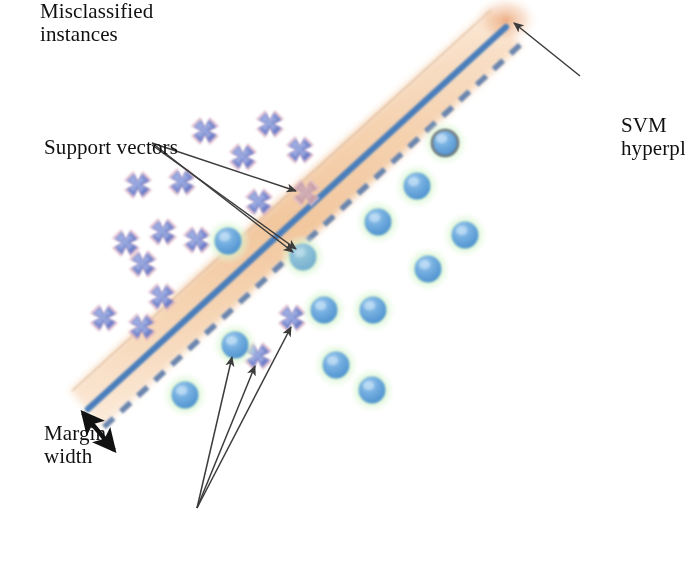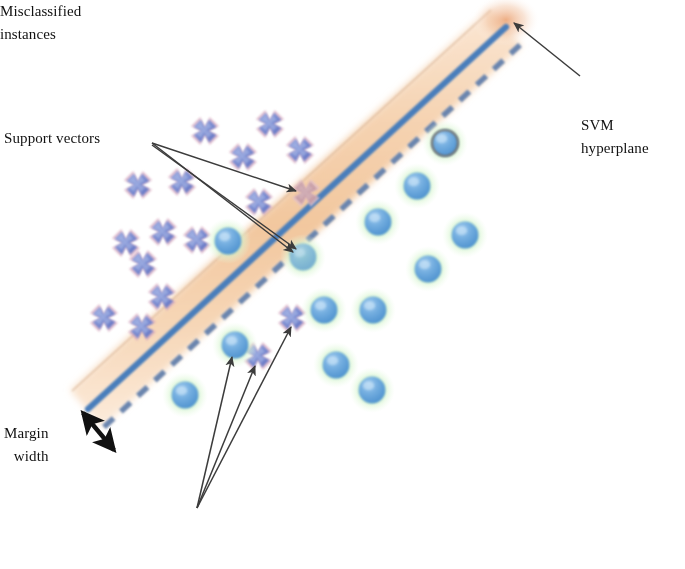--- a/index.html
+++ b/index.html
@@ -19,28 +19,29 @@
     position: absolute;
     left: 0;
     top: 0;
     width: 685px;
     height: 569px;
   }
   .label {
     position: absolute;
     color: #111111;
     font-family: "Liberation Serif", "DejaVu Serif", serif;
-    font-size: 15px;
+    font-size: 21px;
     line-height: 23px;
     white-space: pre-line;
     letter-spacing: 0.1px;
+    padding-left: 40px;
   }
-  #label-support-vectors { left: 4px;  top: 127px; }
+  #label-support-vectors { left: 4px;  top: 136px; }
   #label-svm-hyperplane { left: 581px; top: 70px; margin-top: 44px;  }
-  #label-margin-width   { left: 4px;  top: 422px; text-align: right; }
+  #label-margin-width   { left: 4px;  top: 422px; }
 </style>
 </head>
 <body>
 
 <div id="stage">
 
   <svg id="canvas" viewBox="0 0 685 569">
     <defs>
 
       <linearGradient id="bandGrad" x1="0" y1="0" x2="0" y2="1">

